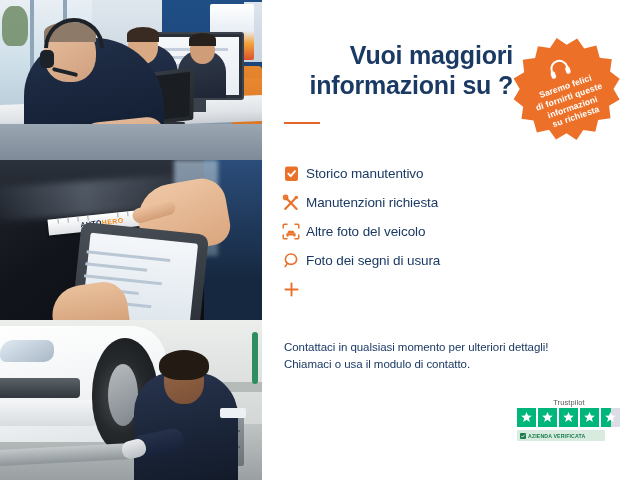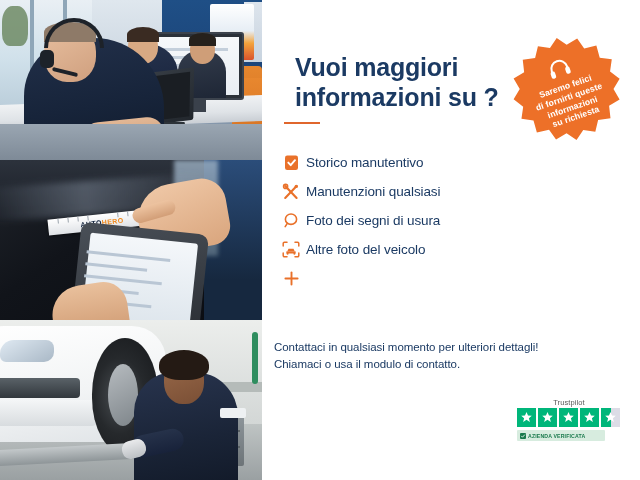--- a/index.html
+++ b/index.html
@@ -195,43 +195,44 @@
     width: 378px;
     height: 480px;
     background: #ffffff;
   }
 
   .headline {
     position: absolute;
     left: 21px;
     top: 40px;
     width: 230px;
-    margin: 12px;
+    margin: 0;
     font-size: 25px;
     line-height: 30px;
     font-weight: bold;
     color: #1b3a63;
     letter-spacing: -0.2px;
+    text-align: right;
   }
   .headline .l2 { display:block; }
 
   .divider {
     position: absolute;
     left: 22px;
     top: 122px;
     width: 36px;
     height: 2px;
     background: #e0662c;
   }
 
   
   .feature-list {
     position: absolute;
     left: 14px;
-    top: 148px;
+    top: 159px;
     width: 300px;
     list-style: none;
     margin: 0;
     padding: 0;
   }
   .feature-item {
     display: flex;
     align-items: center;
     height: 29px;
     margin-bottom: 0px;
@@ -257,21 +258,21 @@
     left: 22px;
     top: 312px;
     font-size: 15px;
     font-weight: bold;
     color: #1b3a63;
     letter-spacing: -0.2px;
     white-space: nowrap;
   }
   .phone-sub {
     position: absolute;
-    left: 12px;
+    left: 22px;
     top: 339px;
     width: 330px;
     font-size: 11.5px;
     line-height: 17px;
     color: #1b3a63;
     letter-spacing: -0.05px;
   }
   .phone-sub span { display: block; }
 
   
@@ -530,49 +531,49 @@
         <span class="feature-icon">
           <svg width="18" height="18" viewBox="0 0 18 18">
             <g stroke="#e9712a" stroke-width="2.1" stroke-linecap="round">
               <line x1="3.2" y1="3" x2="14.6" y2="15"></line>
               <line x1="14.6" y1="3" x2="3.2" y2="15"></line>
             </g>
             <circle cx="3.6" cy="3.4" r="2" fill="none" stroke="#e9712a" stroke-width="1.6"></circle>
             <circle cx="14.3" cy="3.4" r="1.7" fill="#e9712a"></circle>
           </svg>
         </span>
-        <span class="feature-label">Manutenzioni qualsiasi</span>
-      </li>
-
-      <li class="feature-item">
-        <span class="feature-icon">
-          <svg width="17" height="17" viewBox="0 0 17 17">
-            <ellipse cx="8" cy="7.2" rx="5.6" ry="5.2" fill="none" stroke="#e9712a" stroke-width="1.6"></ellipse>
-            <line x1="4.3" y1="11.4" x2="2.2" y2="14.6" stroke="#e9712a" stroke-width="1.6" stroke-linecap="round"></line>
-          </svg>
-        </span>
-        <span class="feature-label">Foto dei segni di usura</span>
+        <span class="feature-label">Manutenzioni richiesta</span>
       </li>
 
       <li class="feature-item">
         <span class="feature-icon">
           <svg width="18" height="17" viewBox="0 0 18 17">
             <g fill="none" stroke="#e9712a" stroke-width="1.5" stroke-linecap="round">
               <path d="M1.2 5 V2.4 a1.2 1.2 0 0 1 1.2 -1.2 H5"></path>
               <path d="M16.8 5 V2.4 a1.2 1.2 0 0 0 -1.2 -1.2 H13"></path>
               <path d="M1.2 12 v2.6 a1.2 1.2 0 0 0 1.2 1.2 H5"></path>
               <path d="M16.8 12 v2.6 a1.2 1.2 0 0 1 -1.2 1.2 H13"></path>
             </g>
             <path d="M4.3 10.4 h9.4 v2.1 h-9.4 z" fill="#e9712a"></path>
             <path d="M5.2 10.4 l1.3 -2.7 h5 l1.3 2.7 z" fill="#e9712a"></path>
             <circle cx="5.6" cy="12.8" r="1" fill="#e9712a"></circle>
             <circle cx="12.4" cy="12.8" r="1" fill="#e9712a"></circle>
           </svg>
         </span>
         <span class="feature-label">Altre foto del veicolo</span>
+      </li>
+
+      <li class="feature-item">
+        <span class="feature-icon">
+          <svg width="17" height="17" viewBox="0 0 17 17">
+            <ellipse cx="8" cy="7.2" rx="5.6" ry="5.2" fill="none" stroke="#e9712a" stroke-width="1.6"></ellipse>
+            <line x1="4.3" y1="11.4" x2="2.2" y2="14.6" stroke="#e9712a" stroke-width="1.6" stroke-linecap="round"></line>
+          </svg>
+        </span>
+        <span class="feature-label">Foto dei segni di usura</span>
       </li>
 
       <li class="feature-item">
         <span class="feature-icon">
           <svg width="17" height="17" viewBox="0 0 17 17">
             <g stroke="#e9712a" stroke-width="1.9" stroke-linecap="round">
               <line x1="8.5" y1="2.4" x2="8.5" y2="14.6"></line>
               <line x1="2.4" y1="8.5" x2="14.6" y2="8.5"></line>
             </g>
           </svg>

